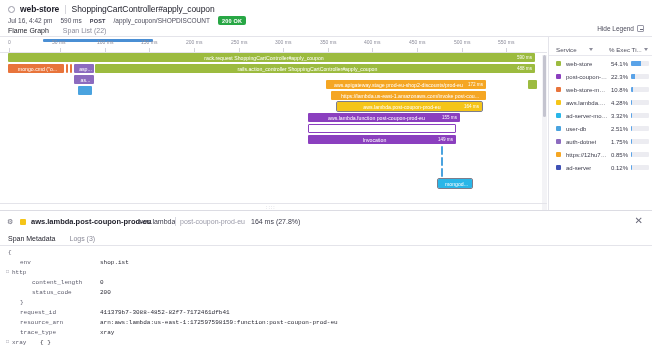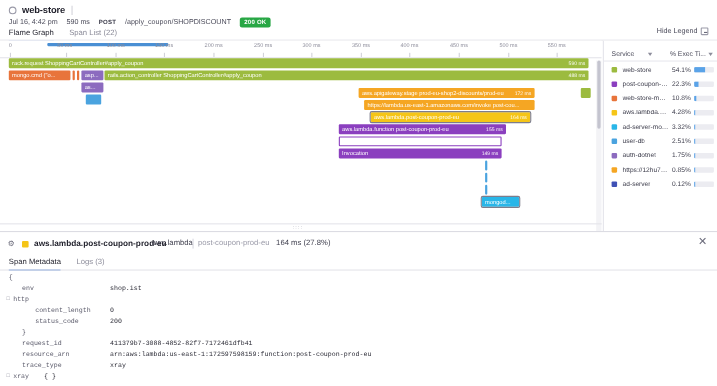--- a/index.html
+++ b/index.html
@@ -4,21 +4,21 @@
 <style>
   * { box-sizing: border-box; margin: 0; padding: 0; }
   html, body {
     width: 652px; height: 351px;
     font-family: "Liberation Sans", sans-serif;
     font-size: 7px;
     color: #2b2b36;
     background: #ffffff;
     overflow: hidden;
   }
-  #app { position: relative; width: 652px; height: 351px; background:#fff; }
+  #app { position: relative; width: 652px; height: 351px; background:#fff;text-align:center; }
 
   
   .header { position:absolute; left:0; top:0; width:652px; height:33px; background:#fff; }
   .title-row { position:absolute; left:8px; top:4px; display:flex; align-items:center; gap:5px; }
   .globe-icon { width:7px; height:7px; border-radius:50%; border:1px solid #9a9aa8; display:inline-block; }
   .svc-name { font-size:8.5px; font-weight:bold; color:#1d1d28; letter-spacing:-0.1px; }
   .title-sep { color:#c9c9d2; font-size:9px; }
   .res-name { font-size:8.5px; color:#1d1d28; letter-spacing:-0.1px; }
 
   .meta-row { position:absolute; left:8px; top:16px; display:flex; align-items:center; gap:8px; }
@@ -108,20 +108,21 @@
 </head>
 <body>
 
 <div id="app">
 
   <div class="header">
     <div class="title-row">
       <span class="globe-icon"></span>
       <span class="svc-name">web-store</span>
       <span class="title-sep">|</span>
+      <span class="res-name">ShoppingCartController#apply_coupon</span>
     </div>
 
     <div class="meta-row">
       <span class="meta-txt">Jul 16, 4:42 pm</span>
       <span class="meta-txt">590 ms</span>
       <span class="http-verb">POST</span>
       <span class="http-path">/apply_coupon/SHOPDISCOUNT</span>
       <span class="status-badge">200 OK</span>
     </div>
 

